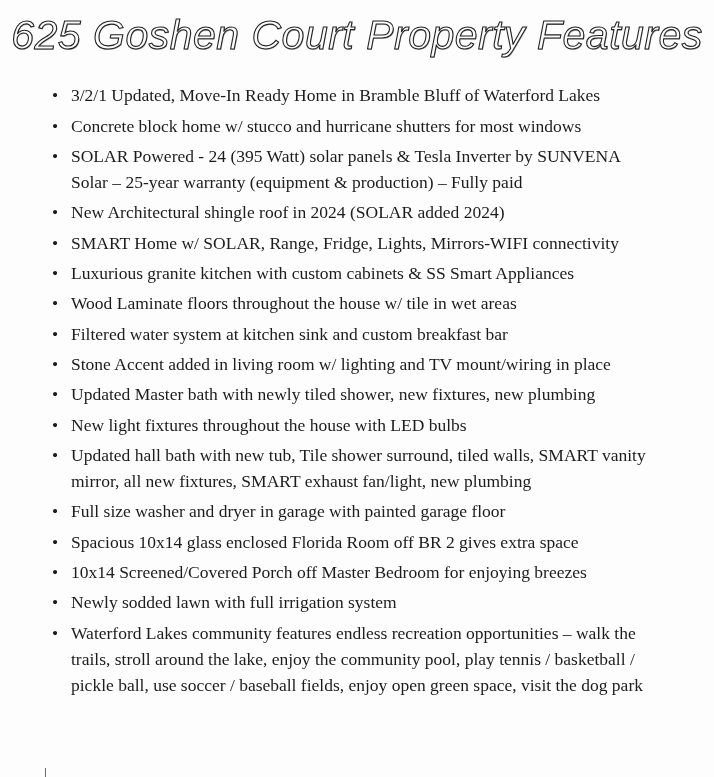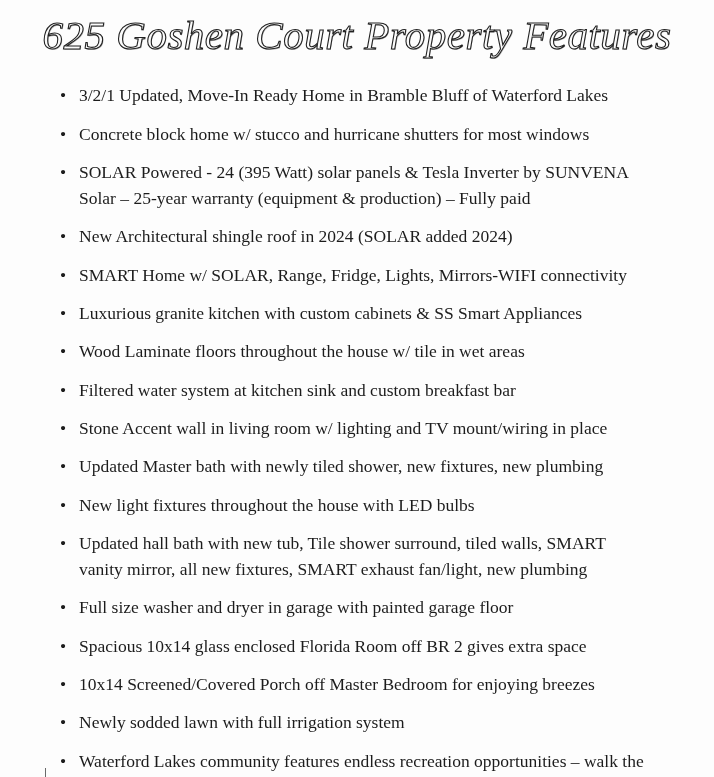--- a/index.html
+++ b/index.html
@@ -16,21 +16,21 @@
     color: #1c1c1c;
   }
   .page {
     width: 714px;
     height: 777px;
     position: relative;
   }
   .title {
     margin: 10px auto 0 auto;
     text-align: center;
-    font-family: Liberation Serif, serif;
+    font-family: Liberation Sans, sans-serif;
     font-style: italic;
     font-weight: normal;
     font-size: 41px;
     line-height: 1.25;
     color: #2a2a2a;
     letter-spacing: 0.5px;
     white-space: nowrap;
   }
   
   @supports (-webkit-text-stroke: 1px #000) {
@@ -43,21 +43,21 @@
   ul.features {
     margin: 21px 0 0 0;
     padding: 0 0 0 67px;
     width: 598px;
     list-style: none;
     font-size: 17.5px;
     line-height: 26.3px;
   }
   ul.features li {
     position: relative;
-    margin: 12px;
+    margin: 4px;
     padding: 0;
   }
   ul.features li::before {
     content: "\2022";
     position: absolute;
     left: -19px;
     top: 0;
     color: #1c1c1c;
   }
   .caret {
@@ -77,21 +77,21 @@
 
   <ul class="features">
       <li>3/2/1 Updated, Move-In Ready Home in Bramble Bluff of Waterford Lakes</li>
       <li>Concrete block home w/ stucco and hurricane shutters for most windows</li>
       <li>SOLAR Powered - 24 (395 Watt) solar panels &amp; Tesla Inverter by SUNVENA Solar – 25-year warranty (equipment &amp; production) – Fully paid</li>
       <li>New Architectural shingle roof in 2024 (SOLAR added 2024)</li>
       <li>SMART Home w/ SOLAR, Range, Fridge, Lights, Mirrors-WIFI connectivity</li>
       <li>Luxurious granite kitchen with custom cabinets &amp; SS Smart Appliances</li>
       <li>Wood Laminate floors throughout the house w/ tile in wet areas</li>
       <li>Filtered water system at kitchen sink and custom breakfast bar</li>
-      <li>Stone Accent wall in living room w/ lighting and TV mount/wiring in place</li>
+      <li>Stone Accent added in living room w/ lighting and TV mount/wiring in place</li>
       <li>Updated Master bath with newly tiled shower, new fixtures, new plumbing</li>
       <li>New light fixtures throughout the house with LED bulbs</li>
       <li>Updated hall bath with new tub, Tile shower surround, tiled walls, SMART vanity mirror, all new fixtures, SMART exhaust fan/light, new plumbing</li>
       <li>Full size washer and dryer in garage with painted garage floor</li>
       <li>Spacious 10x14 glass enclosed Florida Room off BR 2 gives extra space</li>
       <li>10x14 Screened/Covered Porch off Master Bedroom for enjoying breezes</li>
       <li>Newly sodded lawn with full irrigation system</li>
       <li>Waterford Lakes community features endless recreation opportunities – walk the trails, stroll around the lake, enjoy the community pool, play tennis / basketball / pickle ball, use soccer / baseball fields, enjoy open green space, visit the dog park</li>
     </ul>
 

